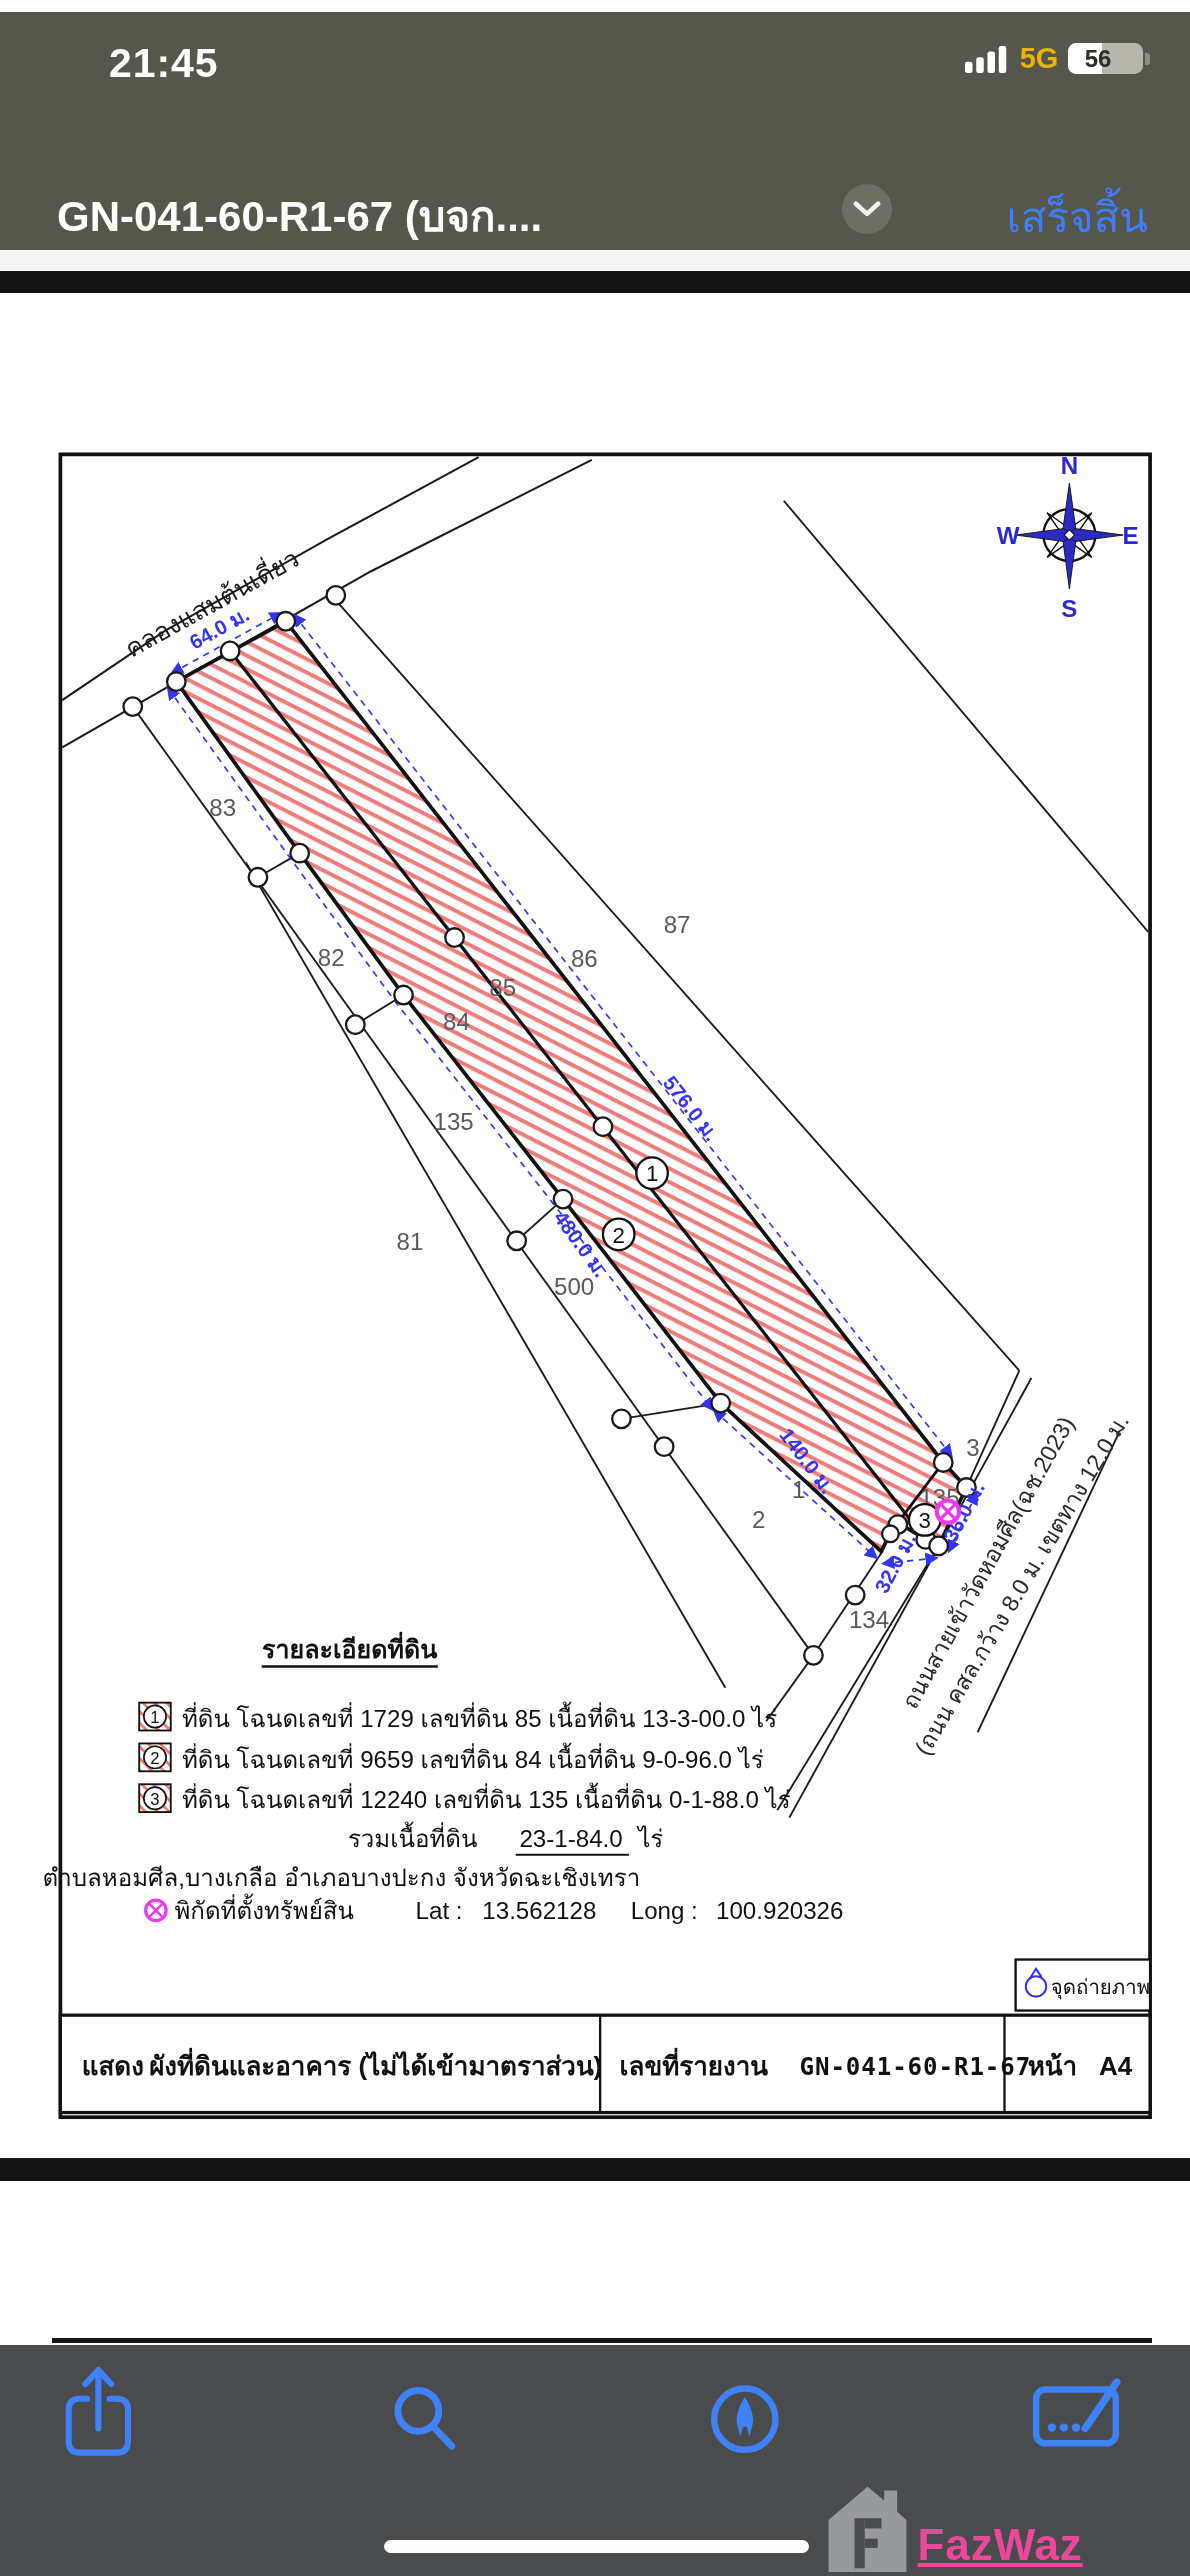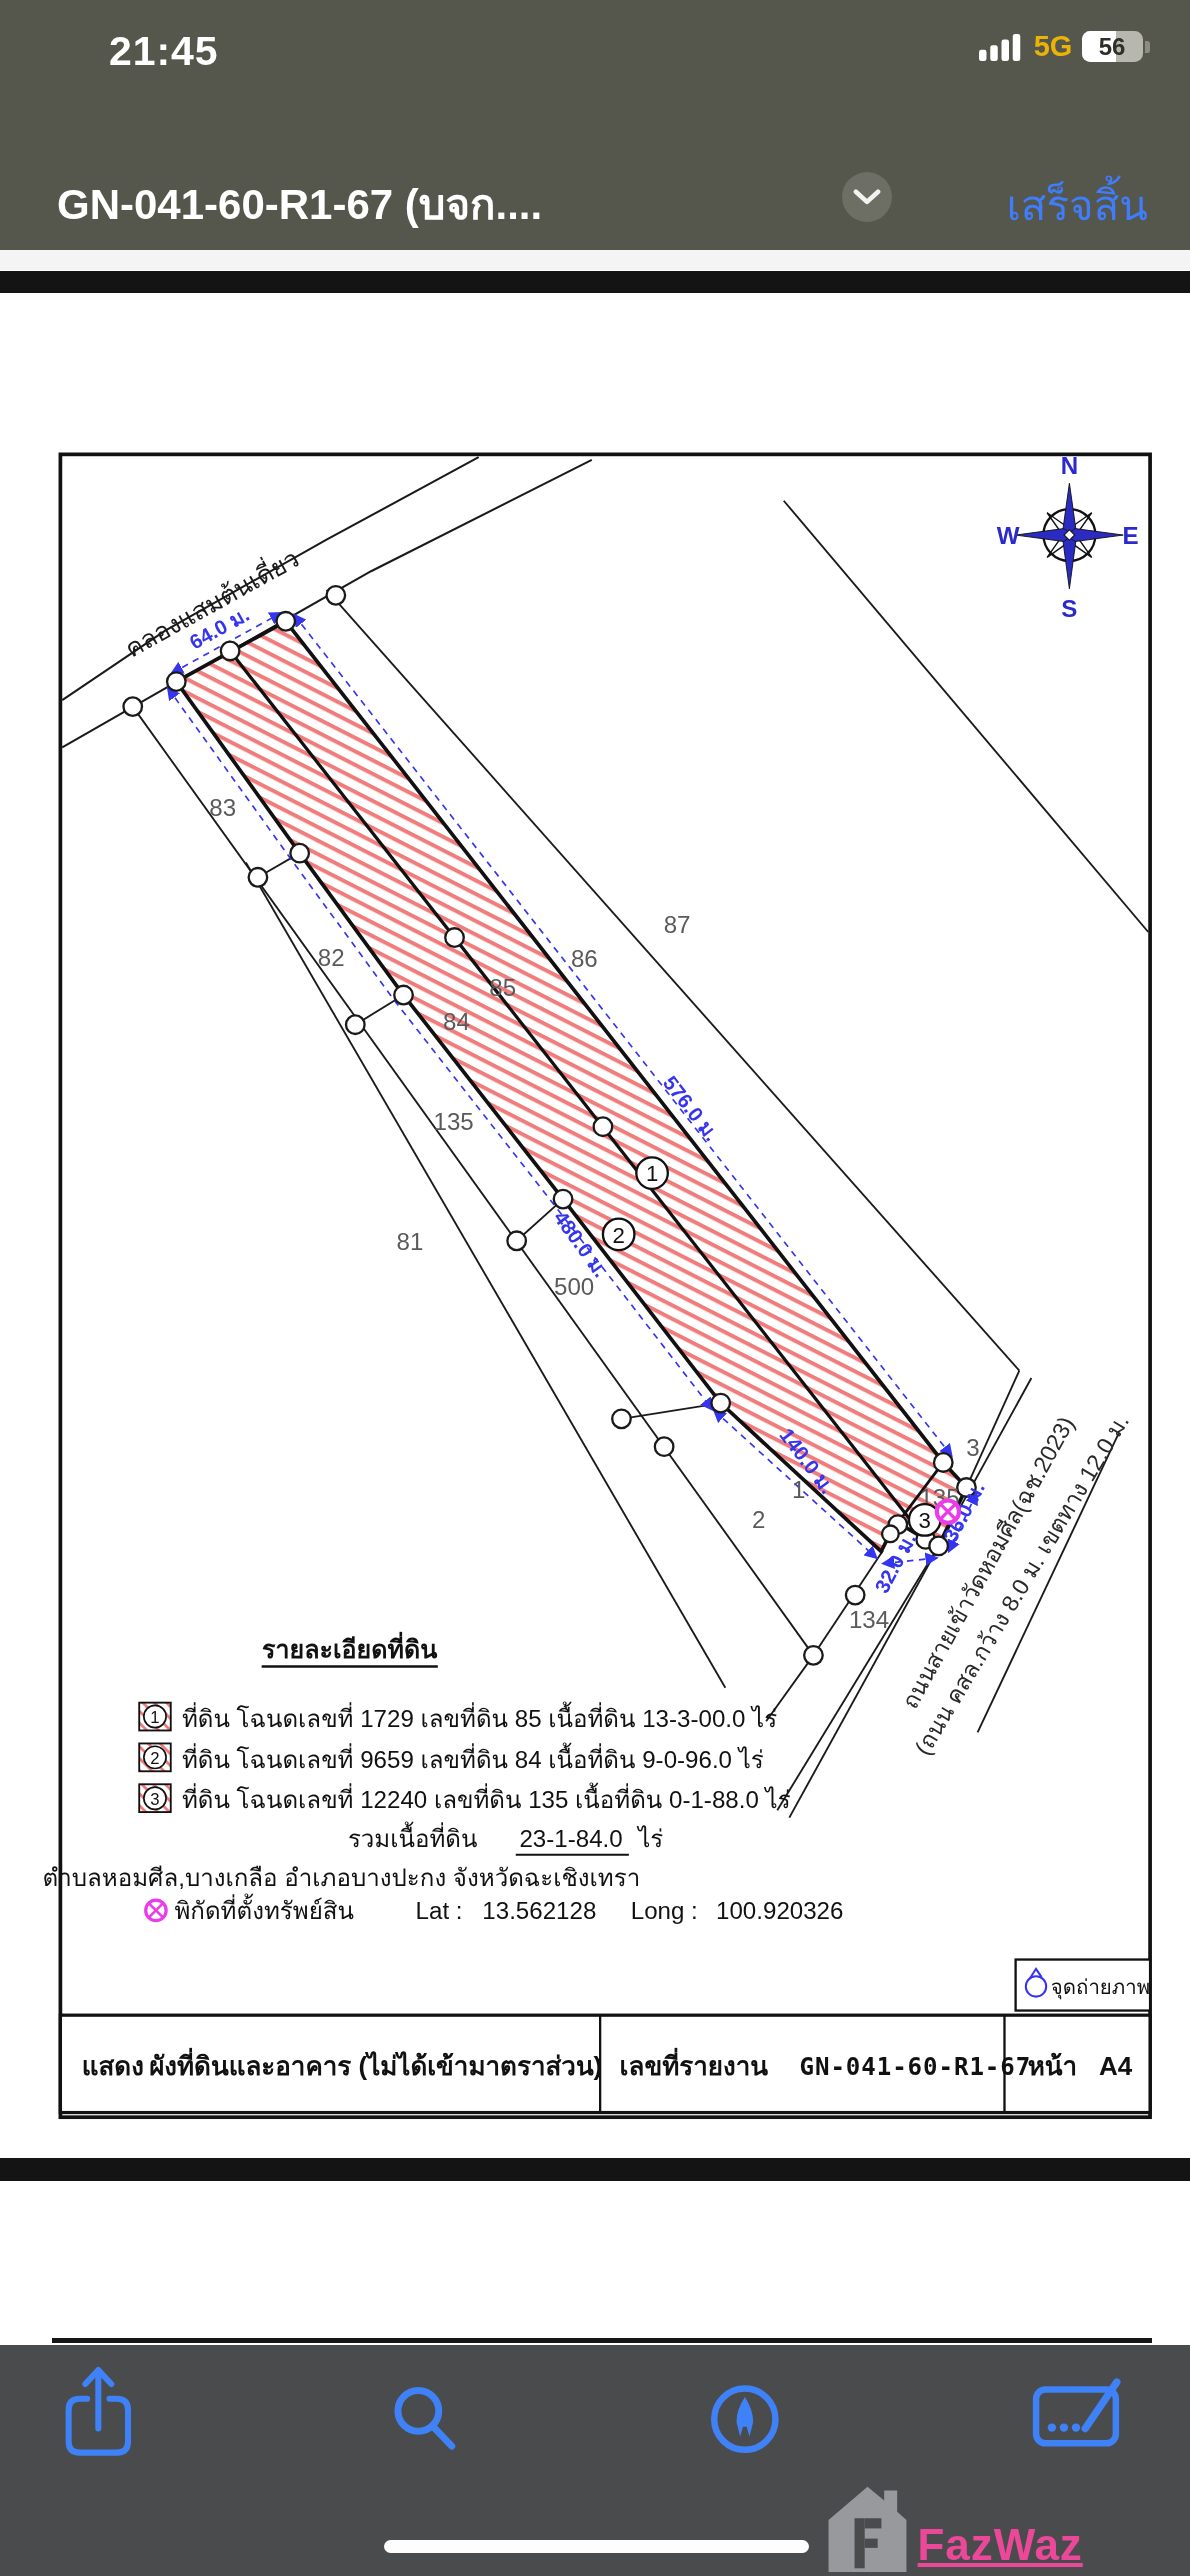--- a/index.html
+++ b/index.html
@@ -1,24 +1,24 @@
 <!DOCTYPE html>
 <html style="font-size:15px"><head>
 <meta charset="utf-8">
 <style>
   html,body{margin:0;padding:0;}
   body{width:1191px;height:2576px;position:relative;overflow:hidden;background:#fff;
        font-family:"Liberation Sans", sans-serif;}
   .abs{position:absolute;}
   
-  .topbar{left:0;top:0;width:1191px;height:250px;background:#55564c;}
+  .topbar{left:0;top:12px;width:1191px;height:250px;background:#55564c;}
   .time{left:109px;top:28px;color:#fff;font-size:41px;font-weight:700;letter-spacing:0.9px;}
   .statcluster{right:41px;top:30px;display:flex;align-items:center;gap:9.3px;}
   .net{color:#eab308;font-size:29px;font-weight:700;}
-  .battery{position:relative;width:61px;height:31px;border-radius:8.3px;background:#b7b7ae;overflow:hidden;}
+  .battery{position:relative;width:75px;height:31px;border-radius:8.3px;background:#b7b7ae;overflow:hidden;}
   .battery .lvl{position:absolute;left:0;top:0;bottom:0;width:34px;background:#fff;}
   .battery .pct{position:absolute;left:0;top:0;width:61px;height:31px;display:flex;align-items:center;justify-content:center;
                 color:#2e2f28;font-size:24px;font-weight:700;}
   .batnub{width:4.6px;height:12px;background:#8b8c82;border-radius:0 2.8px 2.8px 0;margin-left:-6.5px;}
   .navtitle{left:57px;top:171px;color:#fff;font-size:42px;font-weight:700;white-space:nowrap;text-align:right;}
   .chevbtn{left:842px;top:172px;width:50px;height:50px;border-radius:25px;background:#6d6e64;
            display:flex;align-items:center;justify-content:center;}
   .done{right:43px;top:172px;color:#3f7dfb;font-size:42px;font-weight:500;text-align:right;}
   .striplight{left:0;top:250px;width:1191px;height:20.4px;background:#f4f4f5;}
   .stripblack1{left:0;top:271px;width:1191px;height:22px;background:#141414;}

